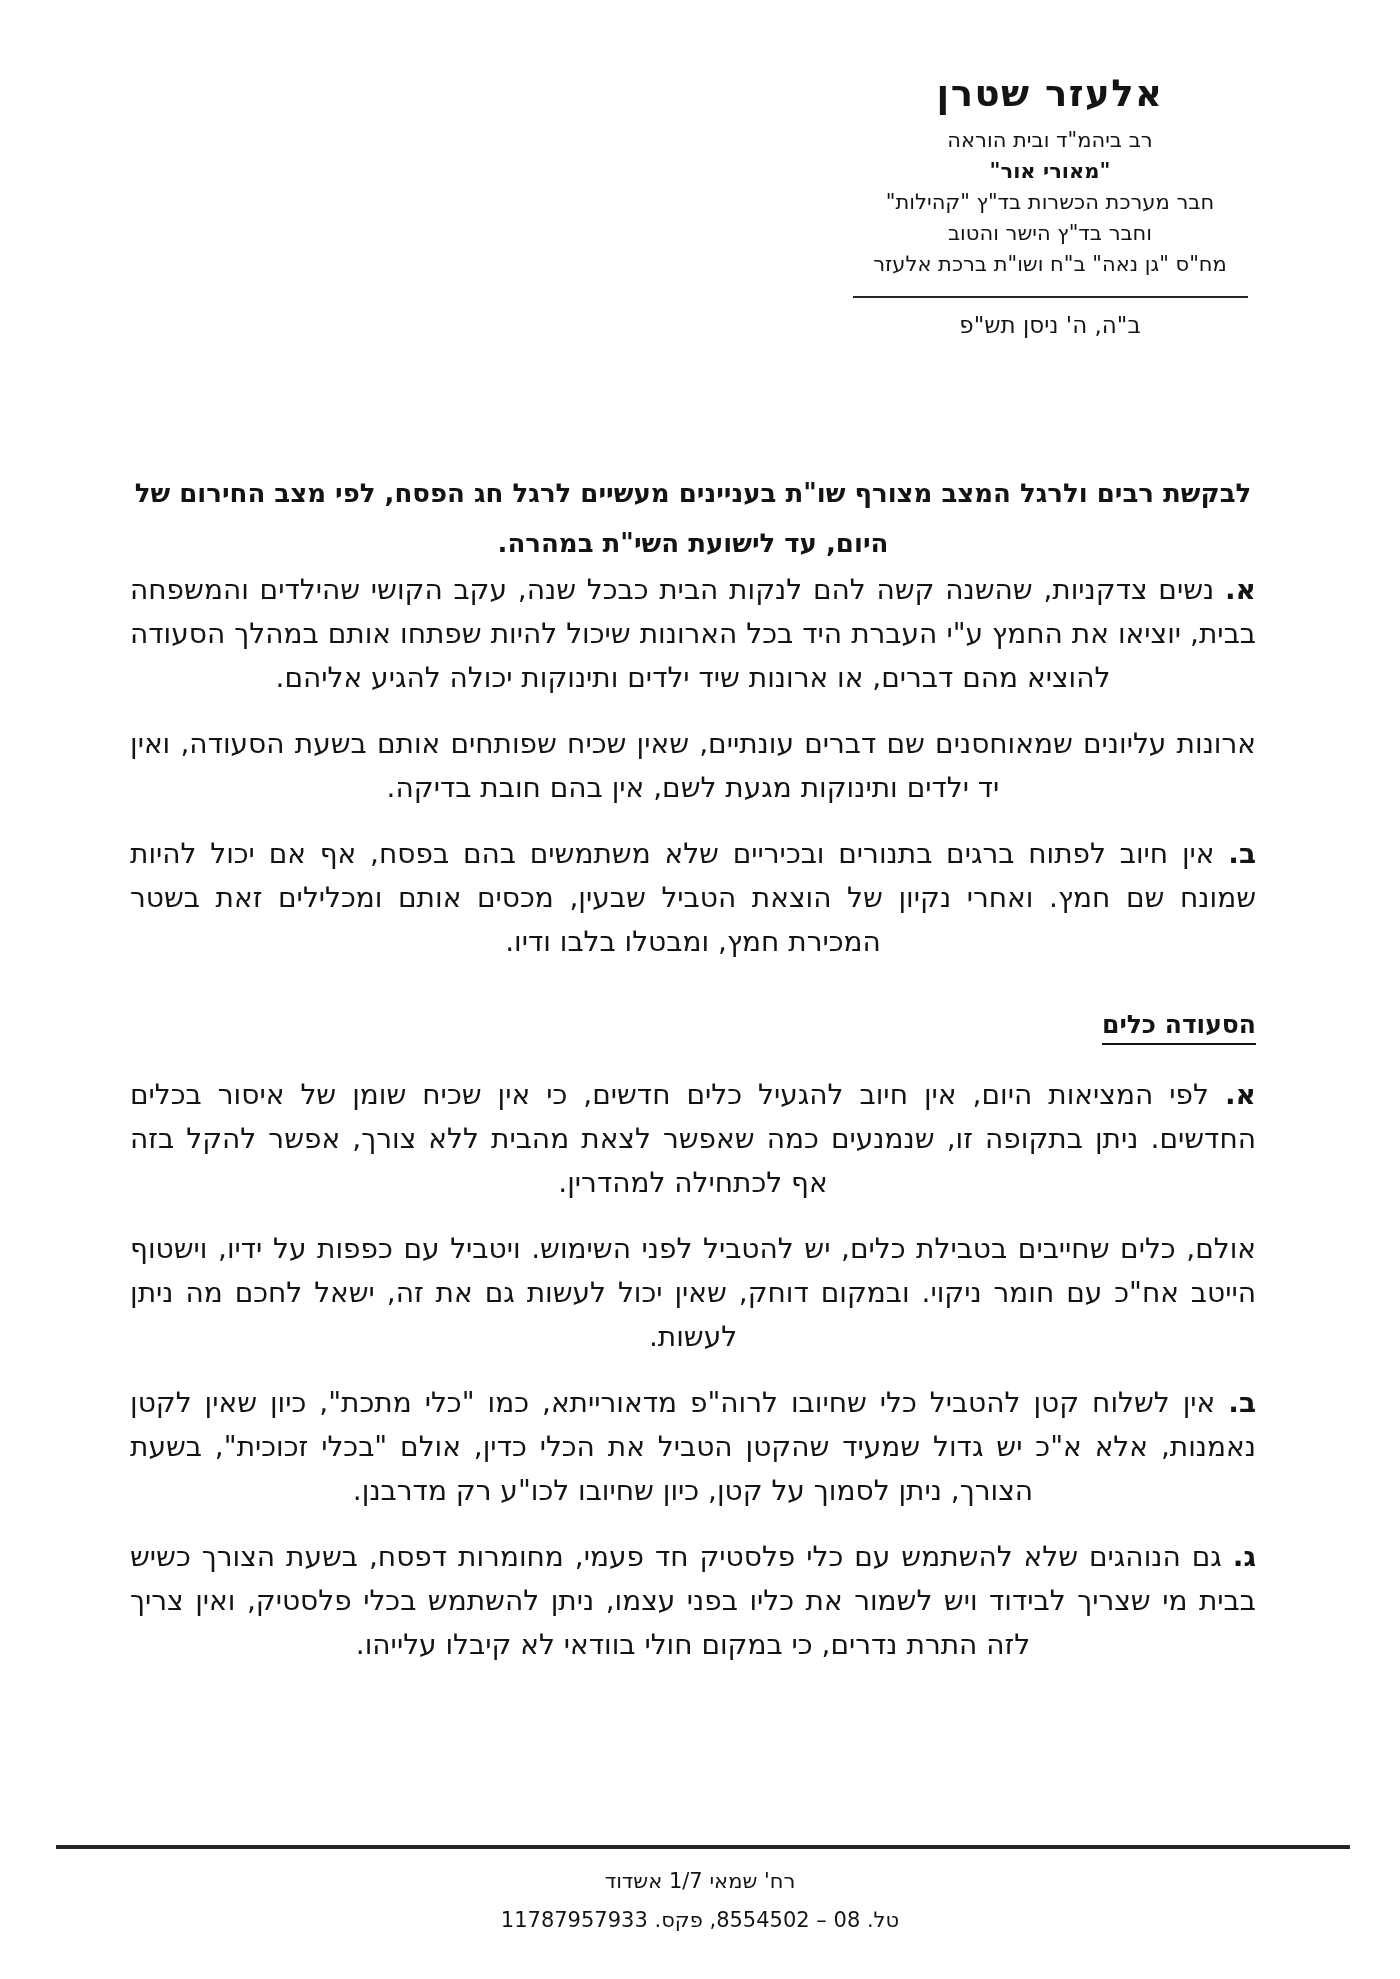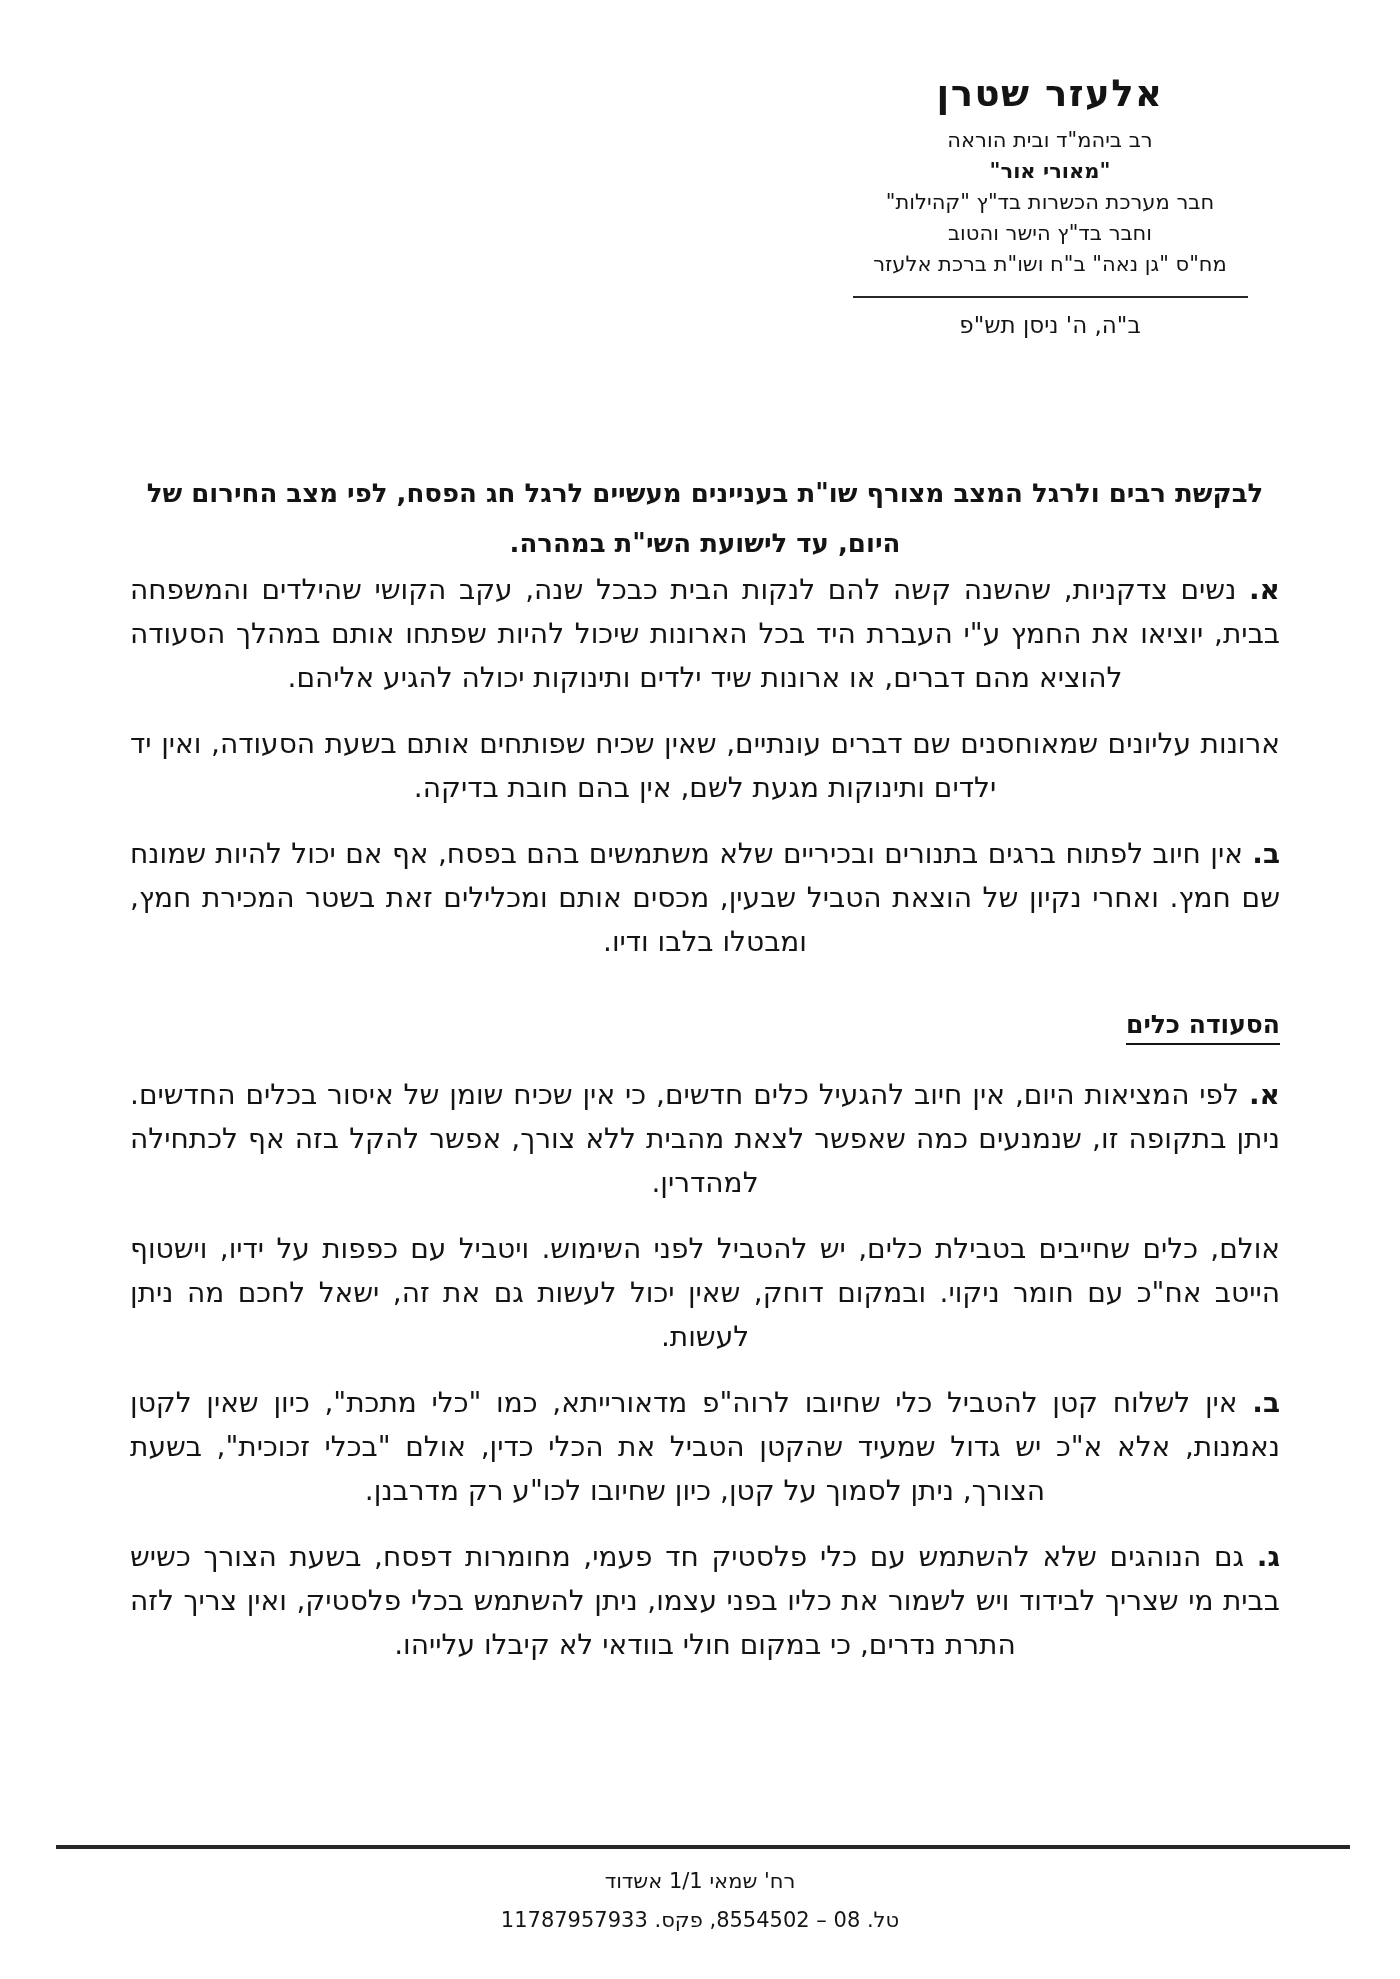--- a/index.html
+++ b/index.html
@@ -18,21 +18,21 @@
     position:absolute;top:72px;left:740px;width:620px;
     text-align:center;
   }
   .lh-name{font-size:37px;font-weight:bold;letter-spacing:1.5px;margin-bottom:10px;}
   .lh-line{font-size:21px;line-height:31px;}
   .lh-line.bold{font-weight:bold;}
   .lh-sep{width:395px;height:0;border-bottom:2.5px solid #262626;margin:16px auto 0;}
   .lh-date{font-size:23px;margin-top:14px;}
   
   .main{
-    position:absolute;top:468px;right:120px;left:130px;
+    position:absolute;top:468px;right:144px;left:130px;
     text-align:right;
   }
   .intro{
     font-weight:bold;font-size:26px;line-height:50px;
     text-align:center;margin:0;
   }
   .sec-heading{
     font-size:25px;font-weight:bold;text-align:right;
     margin:116px 0 34px 0;
   }
@@ -105,17 +105,17 @@
     </p>
     <p class="para">
       <b class="enum">ג.</b>
       <span>גם הנוהגים שלא להשתמש עם כלי פלסטיק חד פעמי, מחומרות דפסח, בשעת הצורך כשיש בבית מי שצריך לבידוד ויש לשמור את כליו בפני עצמו, ניתן להשתמש בכלי פלסטיק, ואין צריך לזה התרת נדרים, כי במקום חולי בוודאי לא קיבלו עלייהו.</span>
     </p>
 
   </div>
 
   <div class="footer-sep"></div>
   <div class="footer">
-    <div>רח' שמאי 1/1 אשדוד</div>
+    <div>רח' שמאי 1/7 אשדוד</div>
     <div>טל. 08 – 8554502,  פקס. 11787957933</div>
   </div>
 
 </div>
 
 </body></html>

